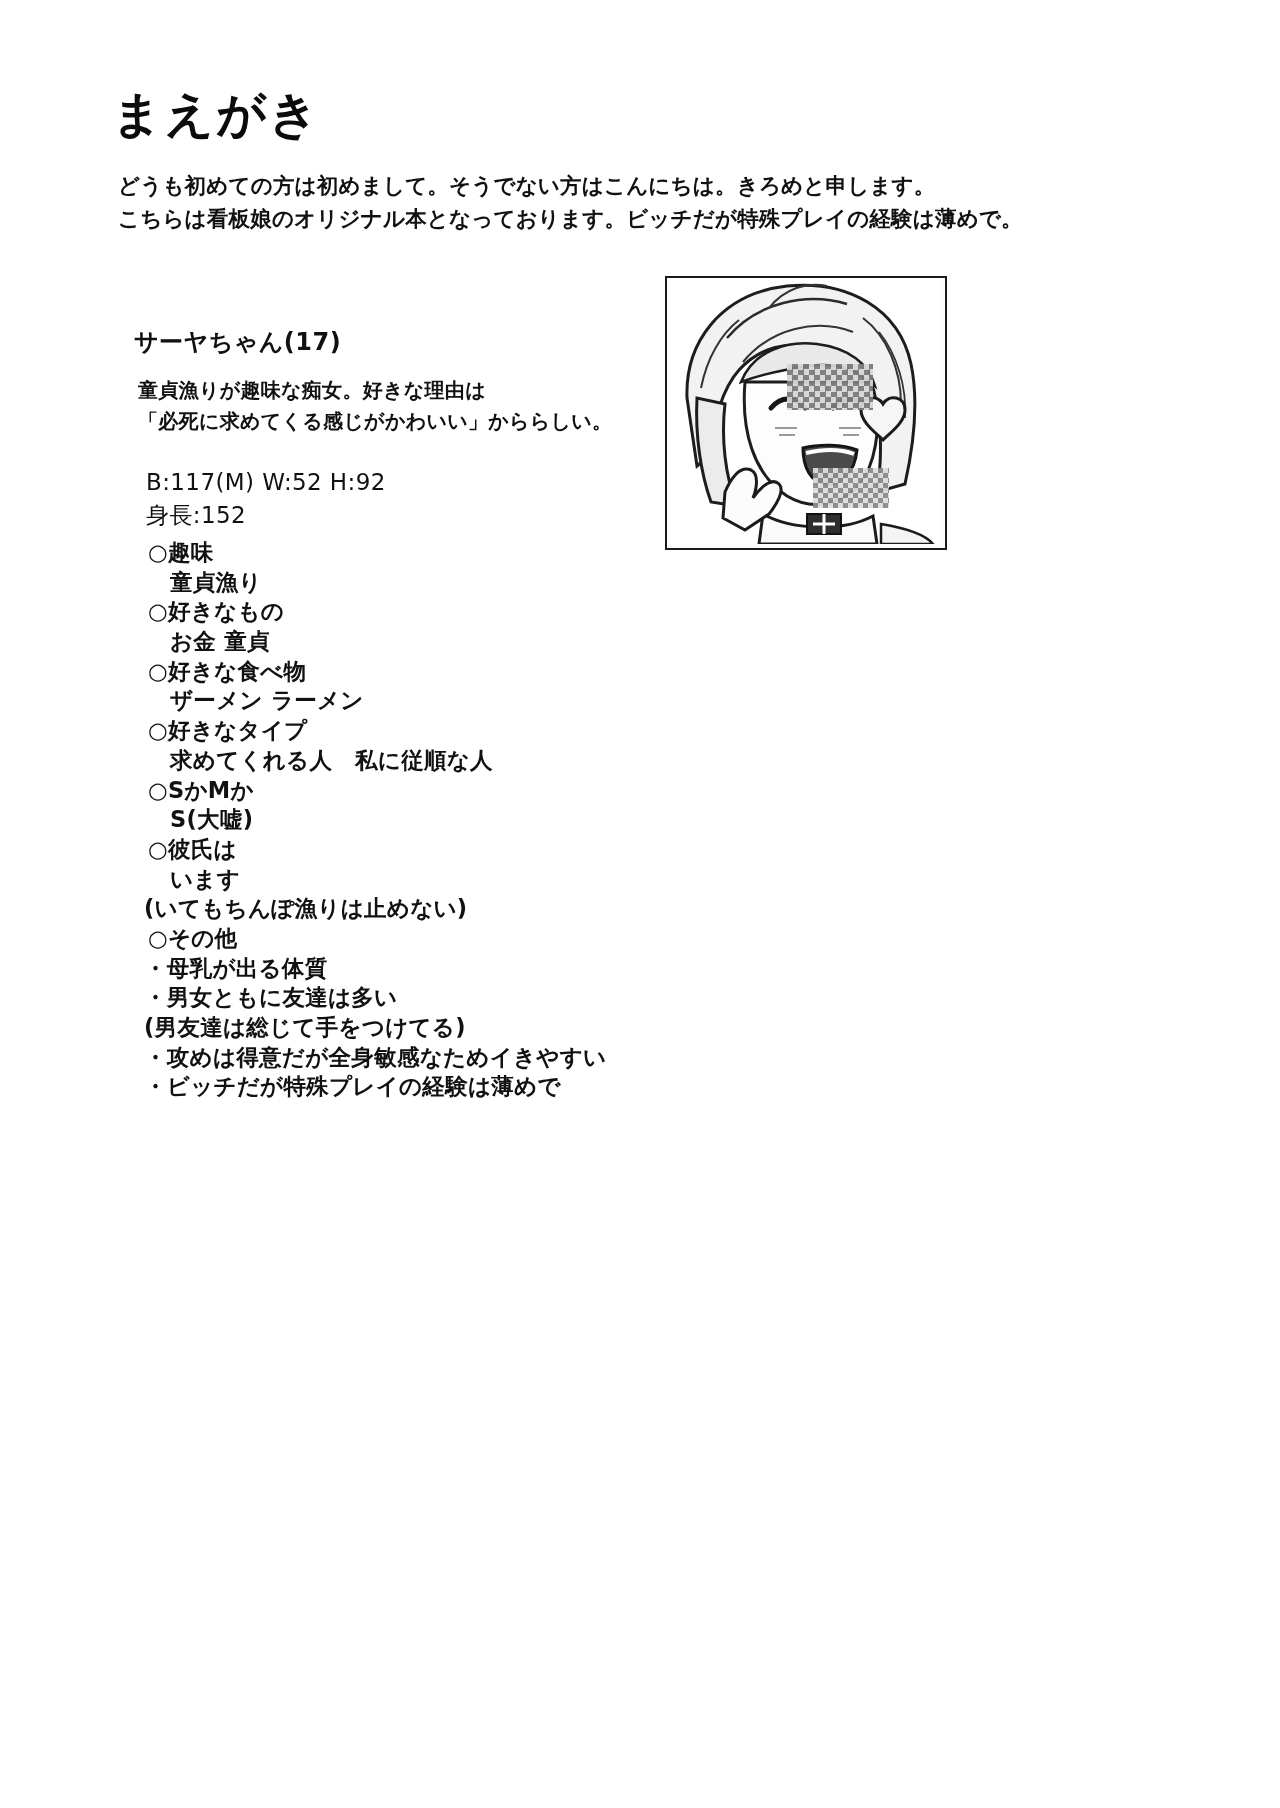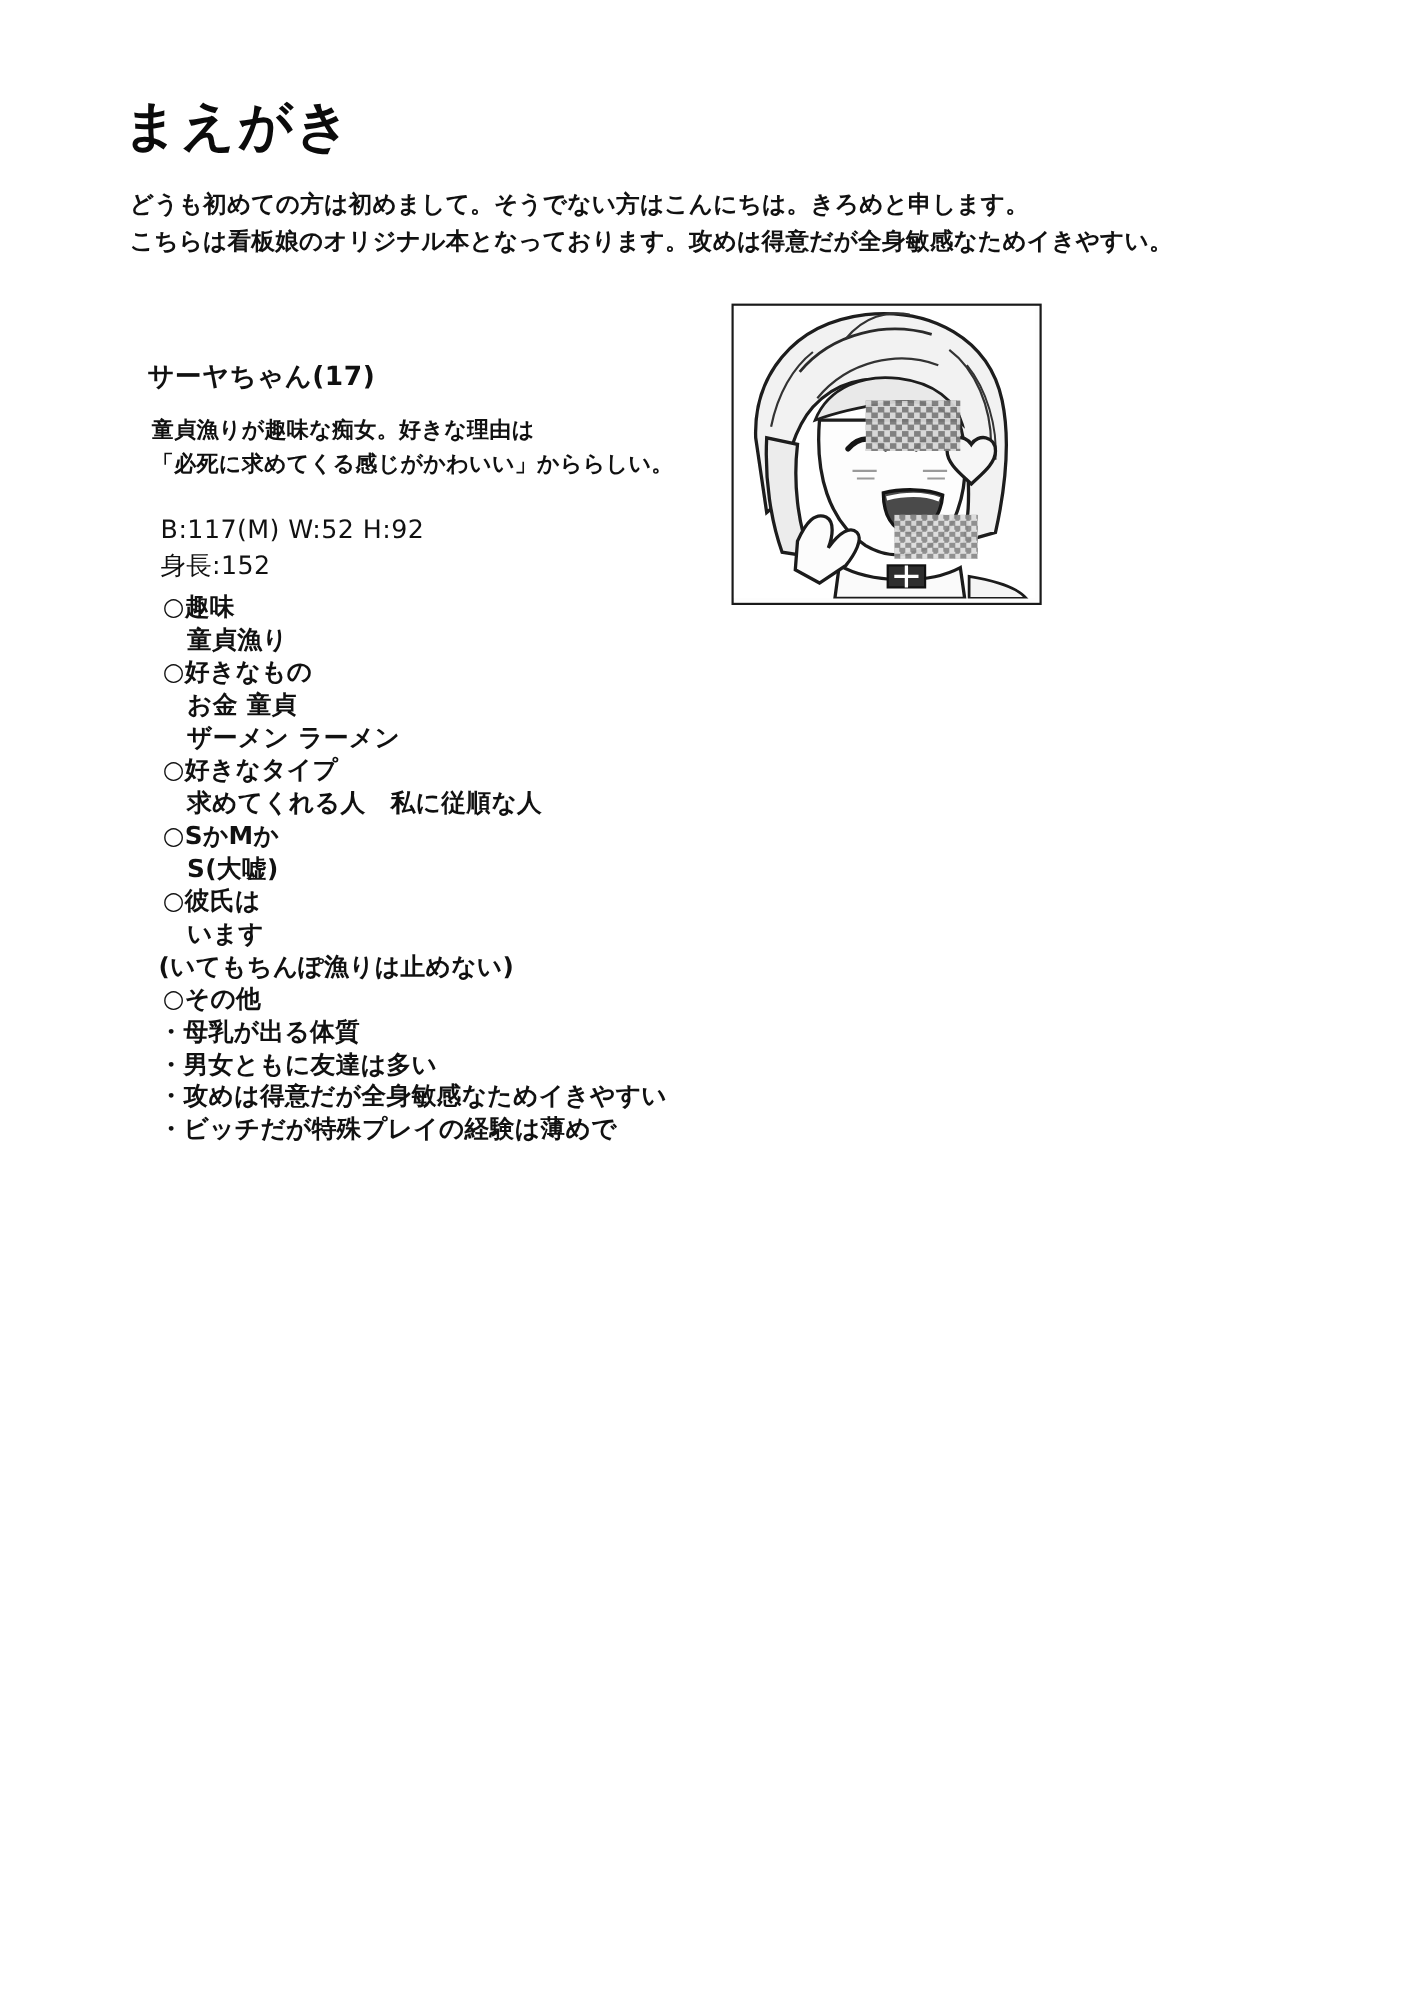--- a/index.html
+++ b/index.html
@@ -135,21 +135,21 @@
 </style>
 </head>
 <body>
 
 <div class="page">
 
   <div class="doc-title">まえがき</div>
 
   <div class="intro">
     <div>どうも初めての方は初めまして。そうでない方はこんにちは。きろめと申します。</div>
-    <div>こちらは看板娘のオリジナル本となっております。攻めは得意だが全身敏感なためイきやすい。</div>
+    <div>こちらは看板娘のオリジナル本となっております。ビッチだが特殊プレイの経験は薄めで。</div>
   </div>
 
   <div class="char-name">サーヤちゃん(17)</div>
 
   <div class="char-desc">
     <div>童貞漁りが趣味な痴女。好きな理由は</div>
     <div>「必死に求めてくる感じがかわいい」かららしい。</div>
   </div>
 
   <div class="stats">
@@ -157,36 +157,38 @@
     <div>身長:152</div>
   </div>
 
   <div class="profile-list">
     <div class="row q">○趣味</div>
     <div class="row a">童貞漁り</div>
 
     <div class="row q">○好きなもの</div>
     <div class="row a">お金 童貞</div>
 
+    <div class="row q">○好きな食べ物</div>
     <div class="row a">ザーメン ラーメン</div>
 
     <div class="row q">○好きなタイプ</div>
     <div class="row a">求めてくれる人　私に従順な人</div>
 
     <div class="row q">○SかMか</div>
     <div class="row a">S(大嘘)</div>
 
     <div class="row q">○彼氏は</div>
     <div class="row a">います</div>
 
     <div class="row note">(いてもちんぽ漁りは止めない)</div>
 
     <div class="row q">○その他</div>
     <div class="row bullet">・母乳が出る体質</div>
     <div class="row bullet">・男女ともに友達は多い</div>
+    <div class="row bullet">(男友達は総じて手をつけてる)</div>
     <div class="row bullet">・攻めは得意だが全身敏感なためイきやすい</div>
     <div class="row bullet">・ビッチだが特殊プレイの経験は薄めで</div>
   </div>
 
   <div class="portrait-frame">
     <svg width="274" height="266" viewBox="0 0 274 266" xmlns="http://www.w3.org/2000/svg">
       <rect x="0" y="0" width="274" height="266" fill="#ffffff"></rect>
 
       <path d="M20 120 C18 66 52 16 120 8 C180 2 232 30 244 86 C252 124 246 170 238 206 L210 214 C216 176 214 140 206 118 C196 92 176 76 150 70 C120 62 92 70 72 92 C56 110 46 142 44 176 L30 188 Z" fill="#f2f2f2" stroke="#1d1d1d" stroke-width="3"></path>
 

